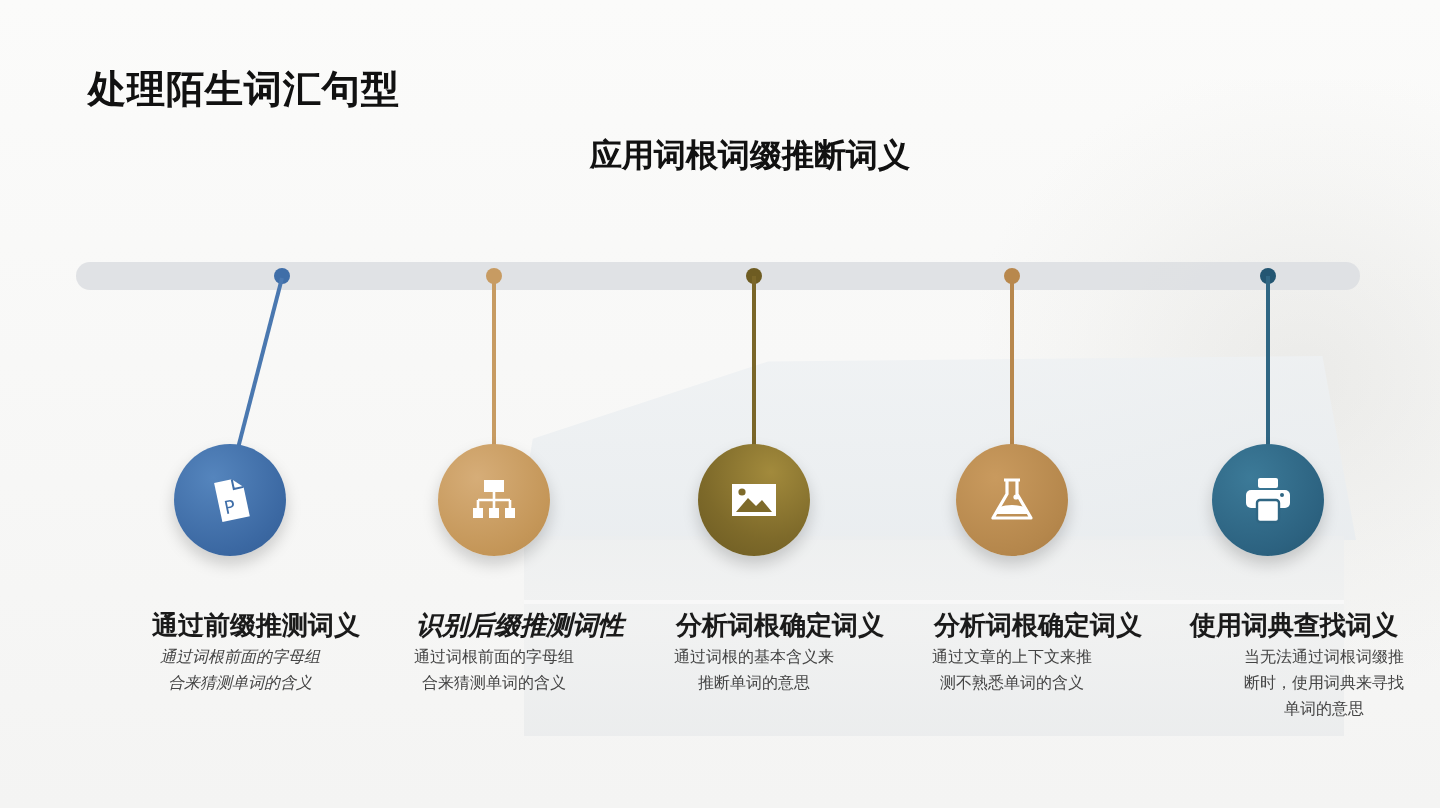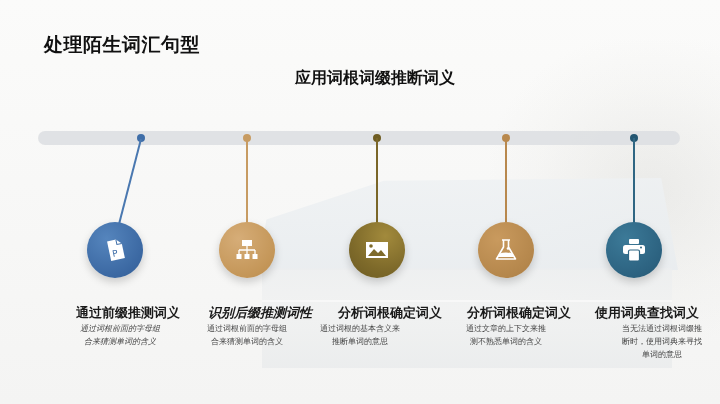--- a/index.html
+++ b/index.html
@@ -113,21 +113,21 @@
 <div class="dot" style="left:377px;background:#6e5c22;"></div>
 <div class="stem" style="left:377px;height:86px;background:#7a6628;"></div>
 <div class="circle" style="left:377px;background:radial-gradient(circle at 65% 25%, #a28a3c 0%, #7e6a2a 60%, #6b5a22 100%);">
   <svg viewBox="0 0 28 28">
     <rect x="3" y="6" width="22" height="16" fill="#fff"></rect>
     <circle cx="8" cy="10" r="1.8" fill="#7e6a2a"></circle>
     <path d="M5 20 l6-7 l4 4 l3-3 l5 6 z" fill="#7e6a2a"></path>
   </svg>
 </div>
 <div class="step-title" style="left:377px;">分析词根确定词义</div>
-<div class="step-desc" style="left:360px;">通过词根的基本含义来推断单词的意思</div>
+<div class="step-desc" style="left:377px;">通过词根的基本含义来推断单词的意思</div>
 
 <div class="dot" style="left:506px;background:#b8884d;"></div>
 <div class="stem" style="left:506px;height:86px;background:#b8884d;"></div>
 <div class="circle" style="left:506px;background:radial-gradient(circle at 35% 30%, #c99a5e 0%, #b5874c 70%, #a97c44 100%);">
   <svg viewBox="0 0 28 28">
     <path d="M10 4 h8 M11.5 4 v7 l-7 12 h19 l-7 -12 v-7" fill="none" stroke="#fff" stroke-width="1.6" stroke-linejoin="round"></path>
     <path d="M7.5 17.5 q6.5 -2 13 0 l2 3.5 h-17 z" fill="#fff"></path>
     <circle cx="16" cy="12.5" r="1.3" fill="#fff"></circle>
   </svg>
 </div>

